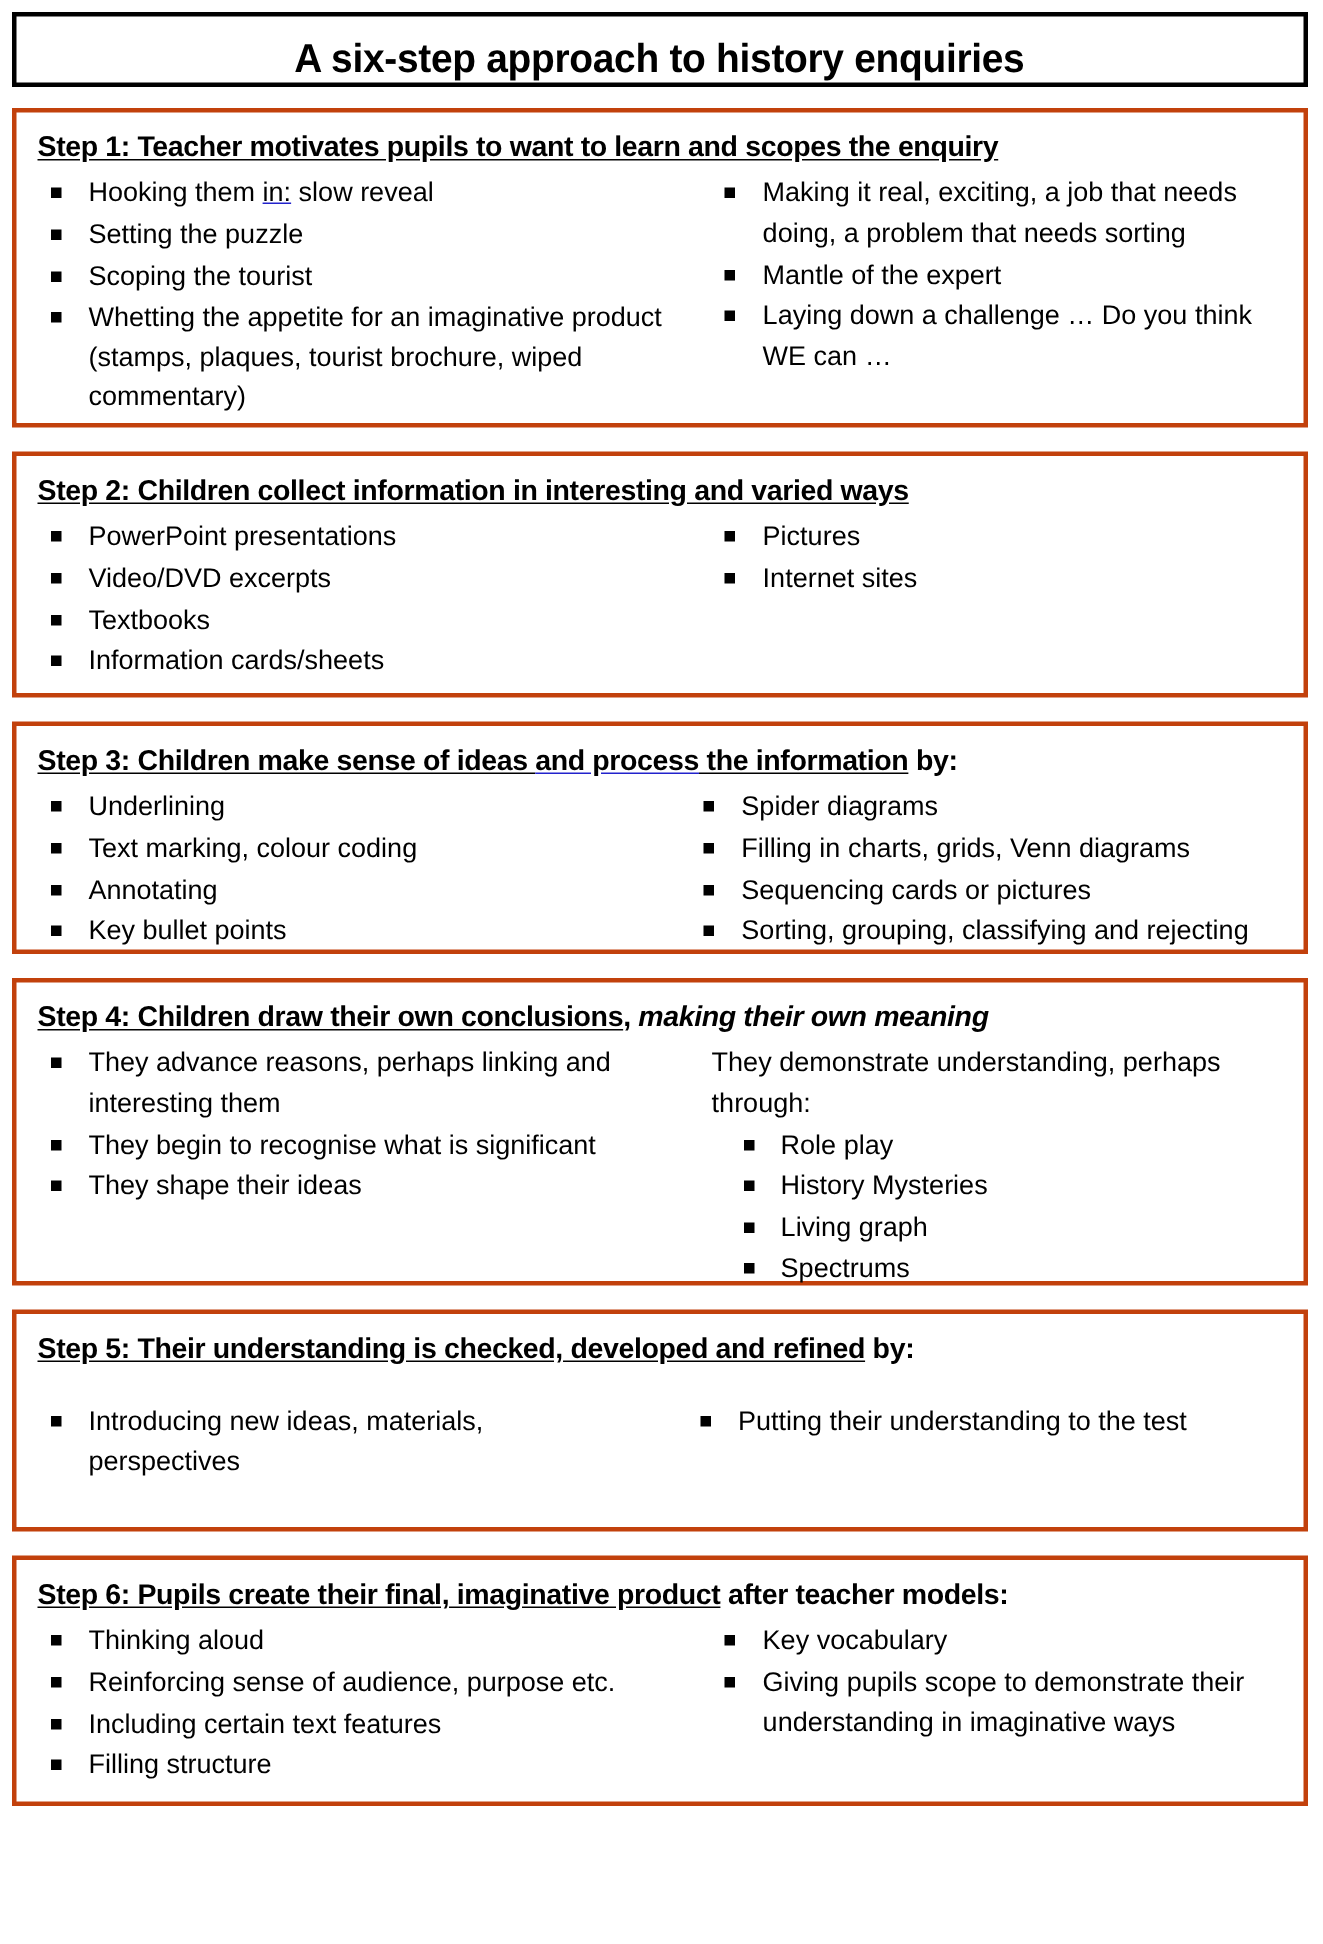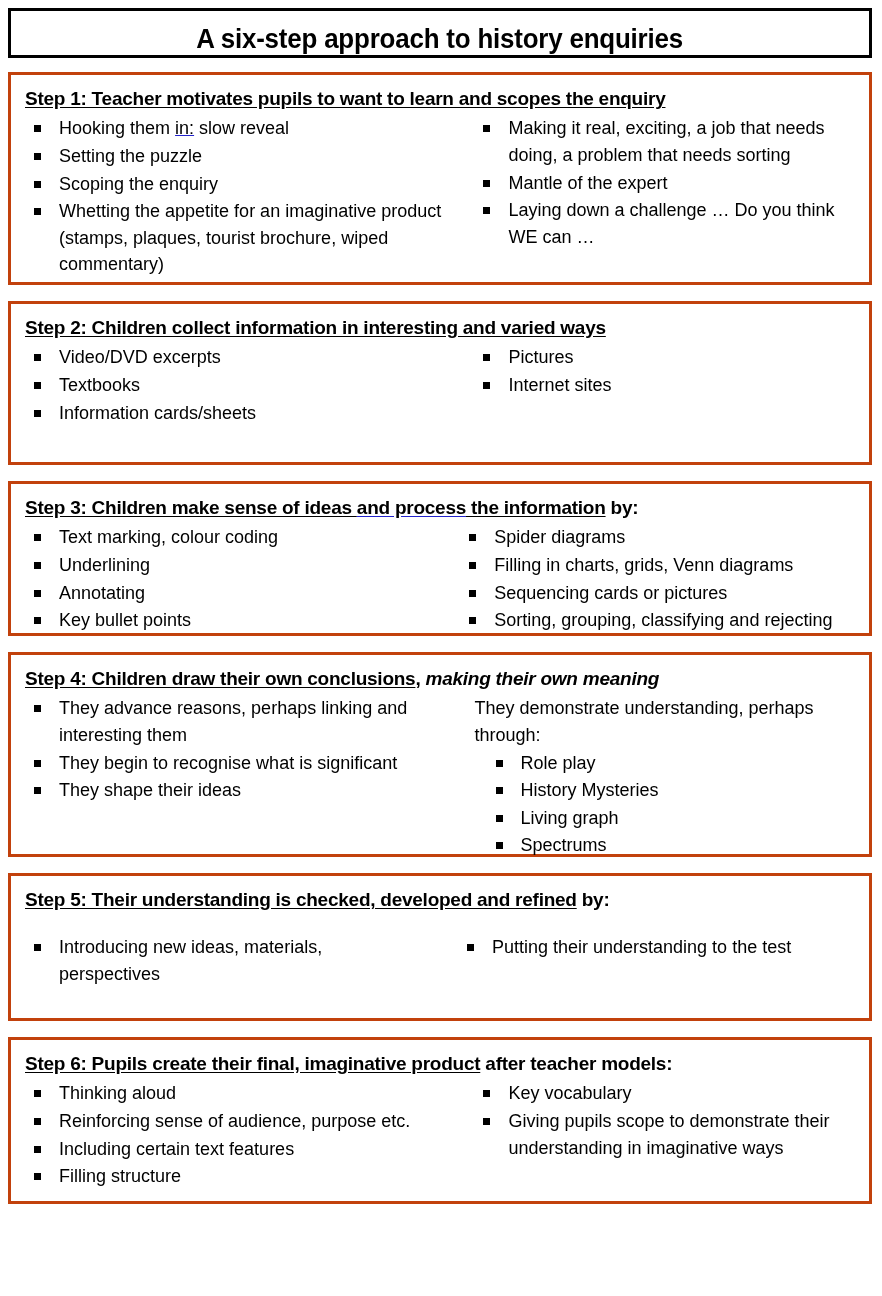--- a/index.html
+++ b/index.html
@@ -134,62 +134,63 @@
 
   <div class="step-box b1">
     <div class="step-heading">
       <span class="u">Step 1: Teacher motivates pupils to want to learn and scopes the enquiry</span>
     </div>
     <div class="cols">
       <div class="col col-left">
         <ul class="bul">
           <li><span>Hooking them <span class="link-u">in:</span> slow reveal</span></li>
           <li><span>Setting the puzzle</span></li>
-          <li><span>Scoping the enquiry</span></li>
+          <li><span>Scoping the tourist</span></li>
           <li><span>Whetting the appetite for an imaginative product (stamps, plaques, tourist brochure, wiped commentary)</span></li>
         </ul>
       </div>
       <div class="col col-right">
         <ul class="bul">
           <li><span>Making it real, exciting, a job that needs doing, a problem that needs sorting</span></li>
           <li><span>Mantle of the expert</span></li>
           <li><span>Laying down a challenge … Do you think WE can …</span></li>
         </ul>
       </div>
     </div>
   </div>
 
   <div class="step-box b2">
     <div class="step-heading">
       <span class="u">Step 2: Children collect information in interesting and varied ways</span>
     </div>
     <div class="cols">
       <div class="col col-left">
         <ul class="bul">
+          <li><span>PowerPoint presentations</span></li>
           <li><span>Video/DVD excerpts</span></li>
           <li><span>Textbooks</span></li>
           <li><span>Information cards/sheets</span></li>
         </ul>
       </div>
       <div class="col col-right">
         <ul class="bul">
           <li><span>Pictures</span></li>
           <li><span>Internet sites</span></li>
         </ul>
       </div>
     </div>
   </div>
 
   <div class="step-box b3">
     <div class="step-heading"><span class="u">Step 3: Children make sense of ideas </span><span class="u bluelink">and  process</span><span class="u"> the information</span><span class="plain"> by:</span></div>
     <div class="cols">
       <div class="col col-left">
         <ul class="bul">
+          <li><span>Underlining</span></li>
           <li><span>Text marking, colour coding</span></li>
-          <li><span>Underlining</span></li>
           <li><span>Annotating</span></li>
           <li><span>Key bullet points</span></li>
         </ul>
       </div>
       <div class="col col-right">
         <ul class="bul">
           <li><span>Spider diagrams</span></li>
           <li><span>Filling in charts, grids, Venn diagrams</span></li>
           <li><span>Sequencing cards or pictures</span></li>
           <li><span>Sorting, grouping, classifying and rejecting</span></li>

